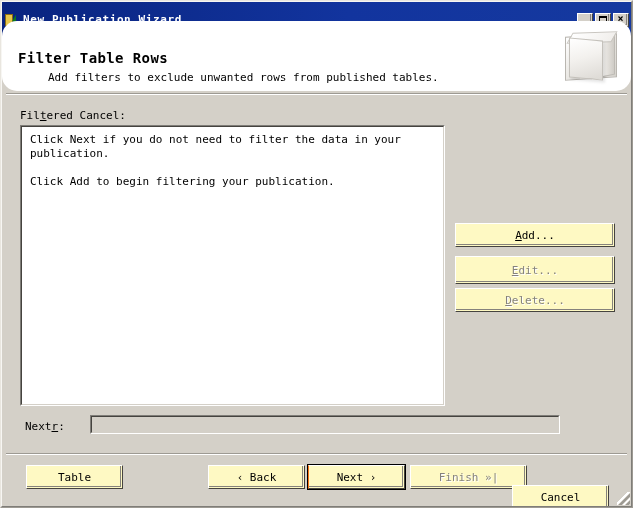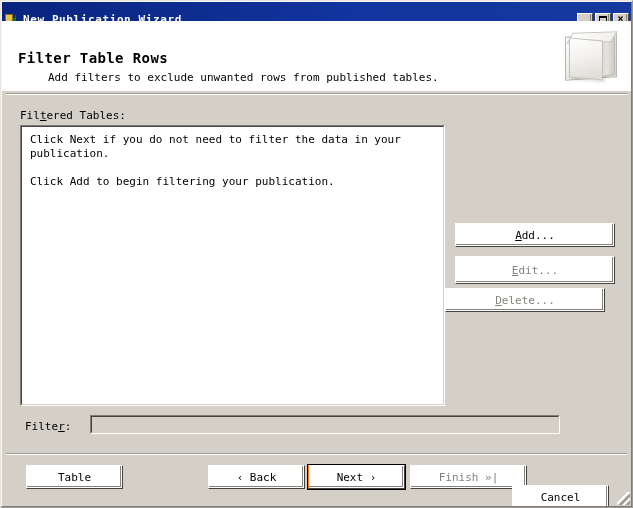--- a/index.html
+++ b/index.html
@@ -142,20 +142,21 @@
   }
 
   
   .header {
     position: absolute;
     left: 2px; top: 21px;
     width: 629px; height: 70px;
     background: #ffffff;
     box-sizing: border-box;
     overflow: hidden;
+    border-radius: 15px;
   }
   .hdr-title {
     position: absolute;
     left: 16px; top: 29px;
     font-family: "DejaVu Sans Mono", "Liberation Mono", monospace;
     font-size: 14px;
     font-weight: bold;
     color: #000000;
     letter-spacing: 0.4px;
     white-space: nowrap;
@@ -303,21 +304,21 @@
     box-sizing: border-box;
     padding: 0 3px;
     font-family: "DejaVu Sans Mono", "Liberation Mono", monospace;
     font-size: 11px;
     color: #6e6b65;
   }
 
   
   .btn {
     position: absolute;
-    background: #ffffff;
+    background: #fef9c3;
     box-sizing: border-box;
     border-top: 1px solid #ffffff;
     border-left: 1px solid #ffffff;
     border-right: 1px solid #45433f;
     border-bottom: 1px solid #45433f;
     font-family: "DejaVu Sans Mono", "Liberation Mono", monospace;
     font-size: 11px;
     color: #000000;
     cursor: default;
     padding: 0;
@@ -344,21 +345,21 @@
   .btn.default {
     border-top: 1px solid #ffffff;
     border-left: 1px solid #f97316;
     outline: 1px solid #000000;
     outline-offset: 0px;
   }
 
   
   #btn-add    { left: 453px; top: 128px; width: 160px; height: 24px; }
   #btn-edit   { left: 453px; top: 161px; width: 160px; height: 28px; }
-  #btn-delete { left: 443px; top: 193px; width: 160px; height: 24px; }
+  #btn-delete { left: 453px; top: 193px; width: 160px; height: 24px; }
 
   
   #btn-help   { left: 24px;  top: 370px; width: 97px; height: 24px; }
   #btn-back   { left: 206px; top: 370px; width: 97px; height: 24px; }
   #btn-next   { left: 306px; top: 370px; width: 97px; height: 24px; }
   #btn-finish { left: 408px; top: 370px; width: 117px; height: 24px; }
   #btn-cancel { left: 510px; top: 370px; width: 97px; height: 24px; margin-top: 20px; }
 
   
   .grip {
@@ -405,42 +406,42 @@
       <div class="book-spine"></div>
       <div class="book-top"></div>
       <div class="book-front"></div>
     </div>
   </div>
 
   <div class="sep" id="sep-top"></div>
 
   <div class="body">
 
-    <div class="lbl" id="lbl-filtered-tables"><span>Fil</span><u>t</u><span>ered Tables:</span></div>
+    <div class="lbl" id="lbl-filtered-tables"><span>Fil</span><u>t</u><span>ered Cancel:</span></div>
 
     <div class="listbox">
       <div class="listbox-in">
         <p class="listbox-text">Click Next if you do not need to filter the data in your
 publication.
 
 Click Add to begin filtering your publication.</p>
       </div>
     </div>
 
     <div class="btn" id="btn-add">
         <span class="cap"><u>A</u><span>dd...</span></span>
       </div>
     <div class="btn disabled" id="btn-edit">
         <span class="cap"><u>E</u><span>dit...</span></span>
       </div>
     <div class="btn disabled" id="btn-delete">
         <span class="cap"><u>D</u><span>elete...</span></span>
       </div>
 
-    <div class="lbl" id="lbl-filter"><span>Filte</span><u>r</u><span>:</span></div>
+    <div class="lbl" id="lbl-filter"><span>Next</span><u>r</u><span>:</span></div>
     <div class="textbox">
       <div class="textbox-in">
         <input type="text" readonly="" placeholder="" style="">
       </div>
     </div>
 
     <div class="btn" id="btn-help">
         <span class="cap">Table</span>
       </div>
     <div class="btn" id="btn-back">

